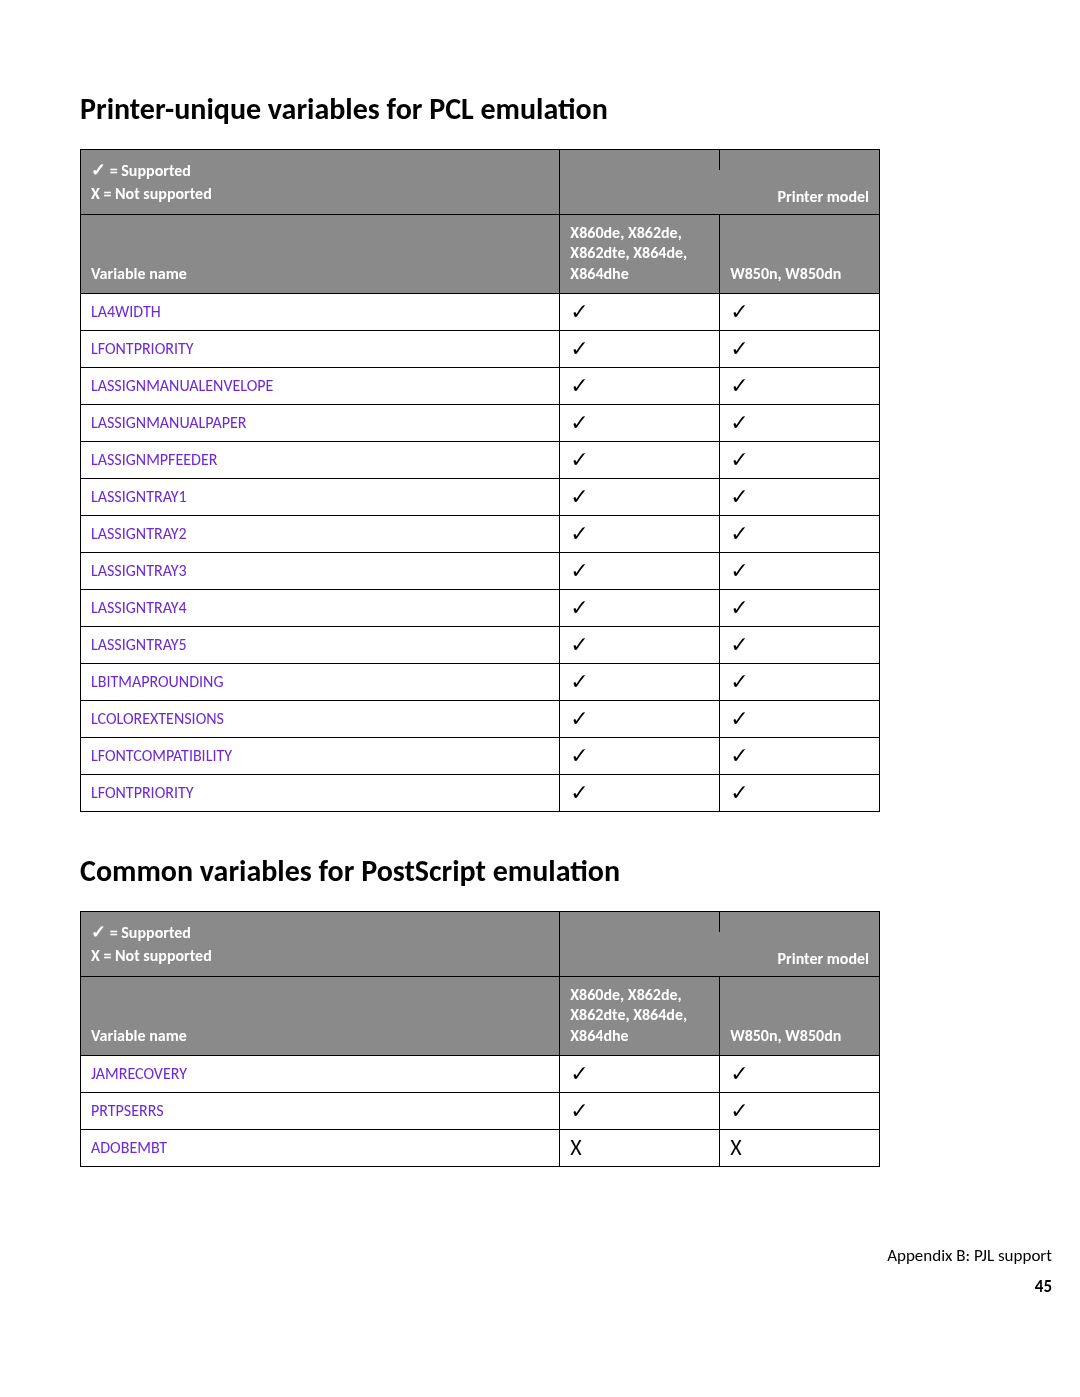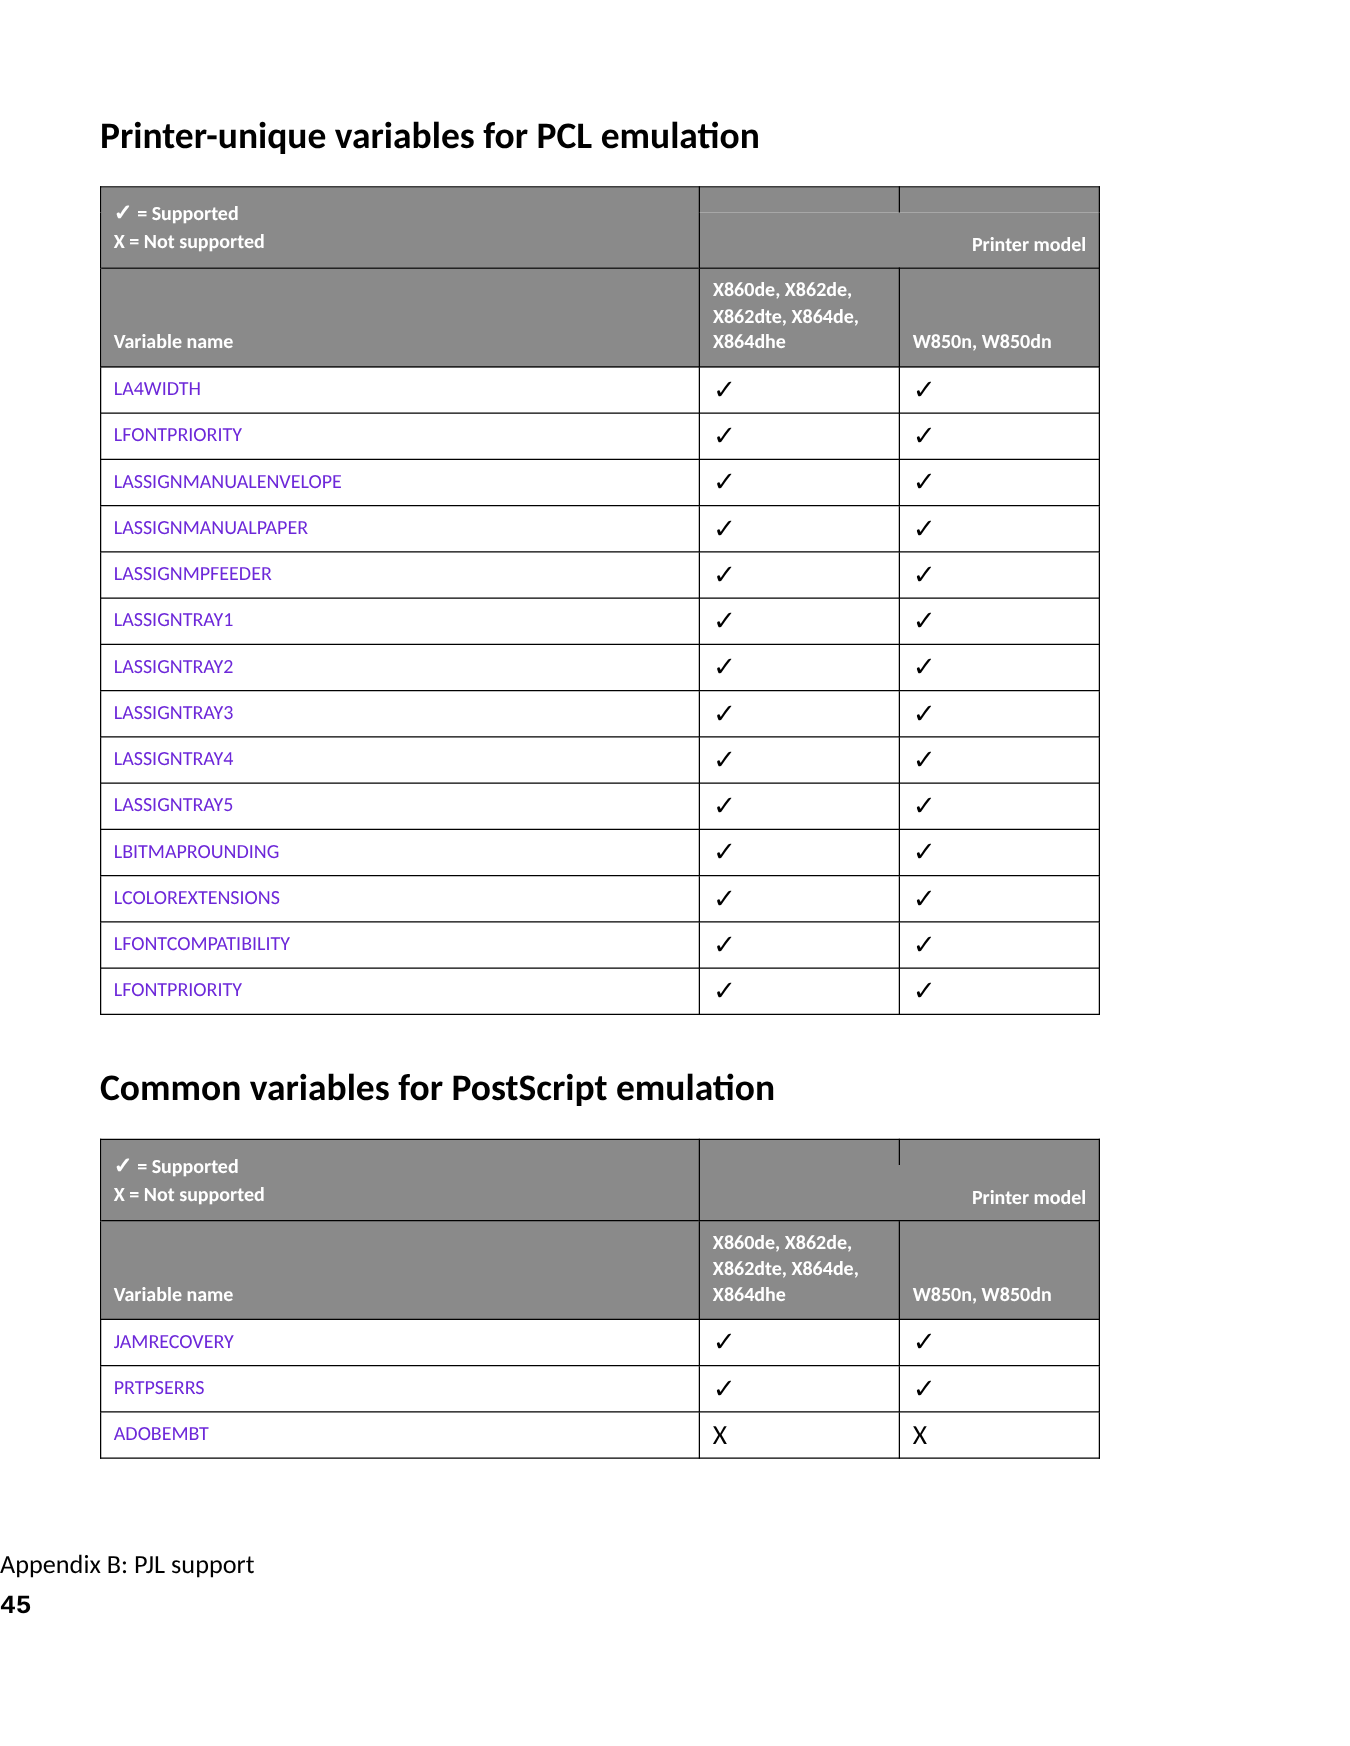--- a/index.html
+++ b/index.html
@@ -75,27 +75,26 @@
   tr.body td.mark {
     font-size: 22px;
     line-height: 20px;
     font-weight: normal;
   }
   .footer {
     position: absolute;
     bottom: 100px;
     width: 100%;
     left: 0;
-    text-align: left;
-    font-size: 21px;
+    text-align: right;
+    font-size: 17px;
   }
   .page-num {
     font-weight: 700;
     margin-top: 10px;
-    font-family: Liberation Mono, monospace;
   }
 </style>
 </head>
 <body>
 
 <div class="page">
 
   <h2 class="section-title">Printer-unique variables for PCL emulation</h2>
 
   <table class="sup">

